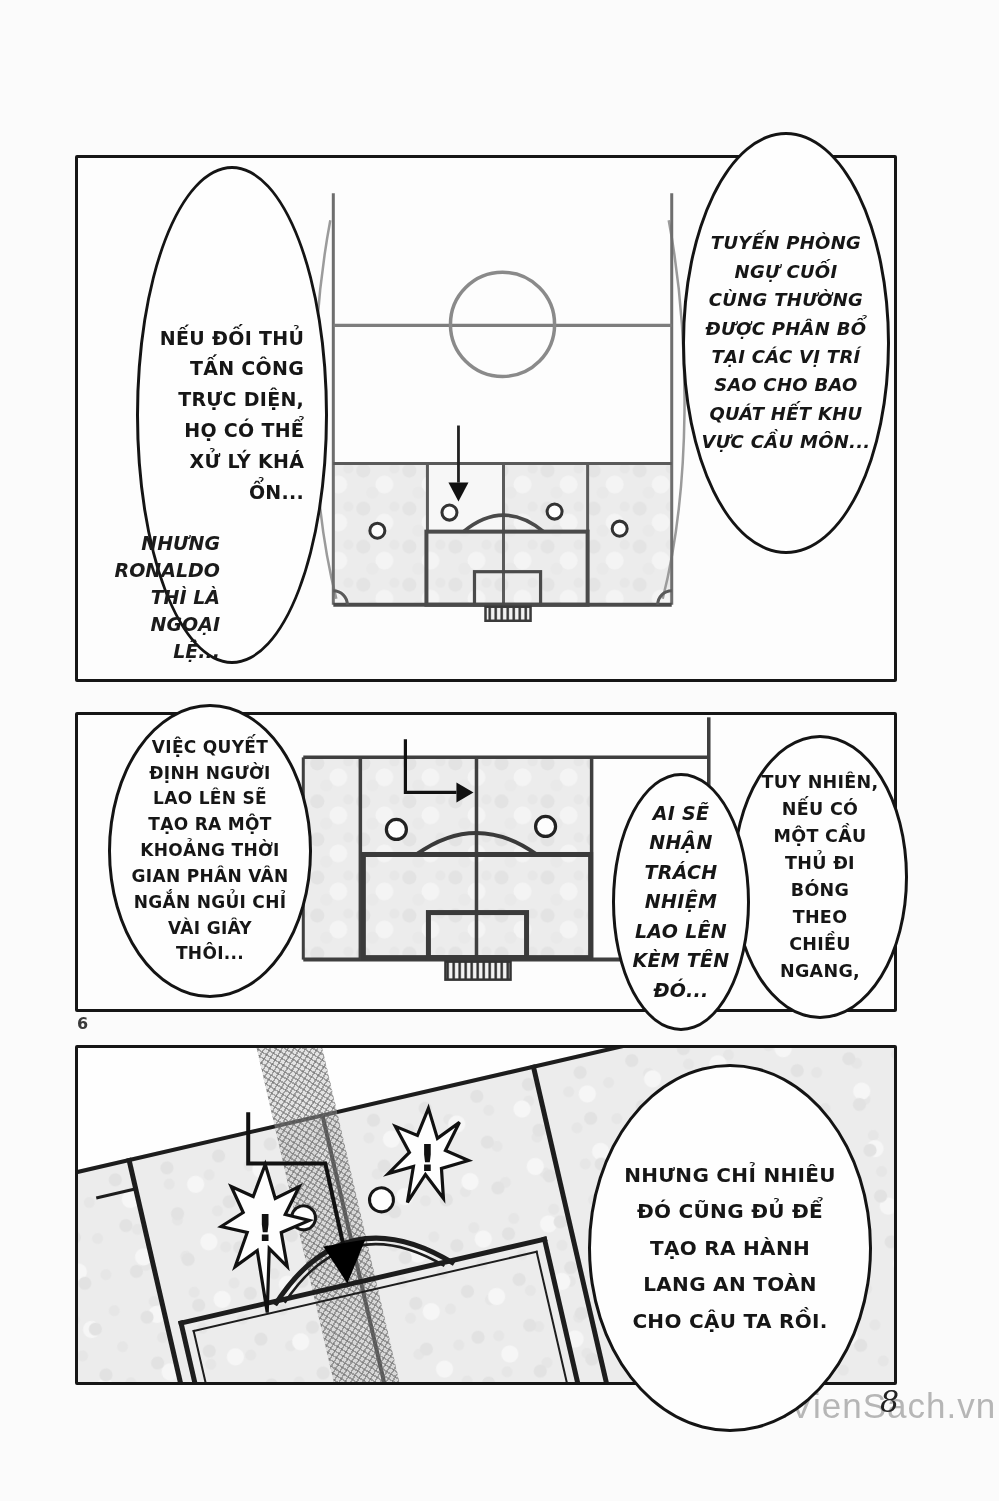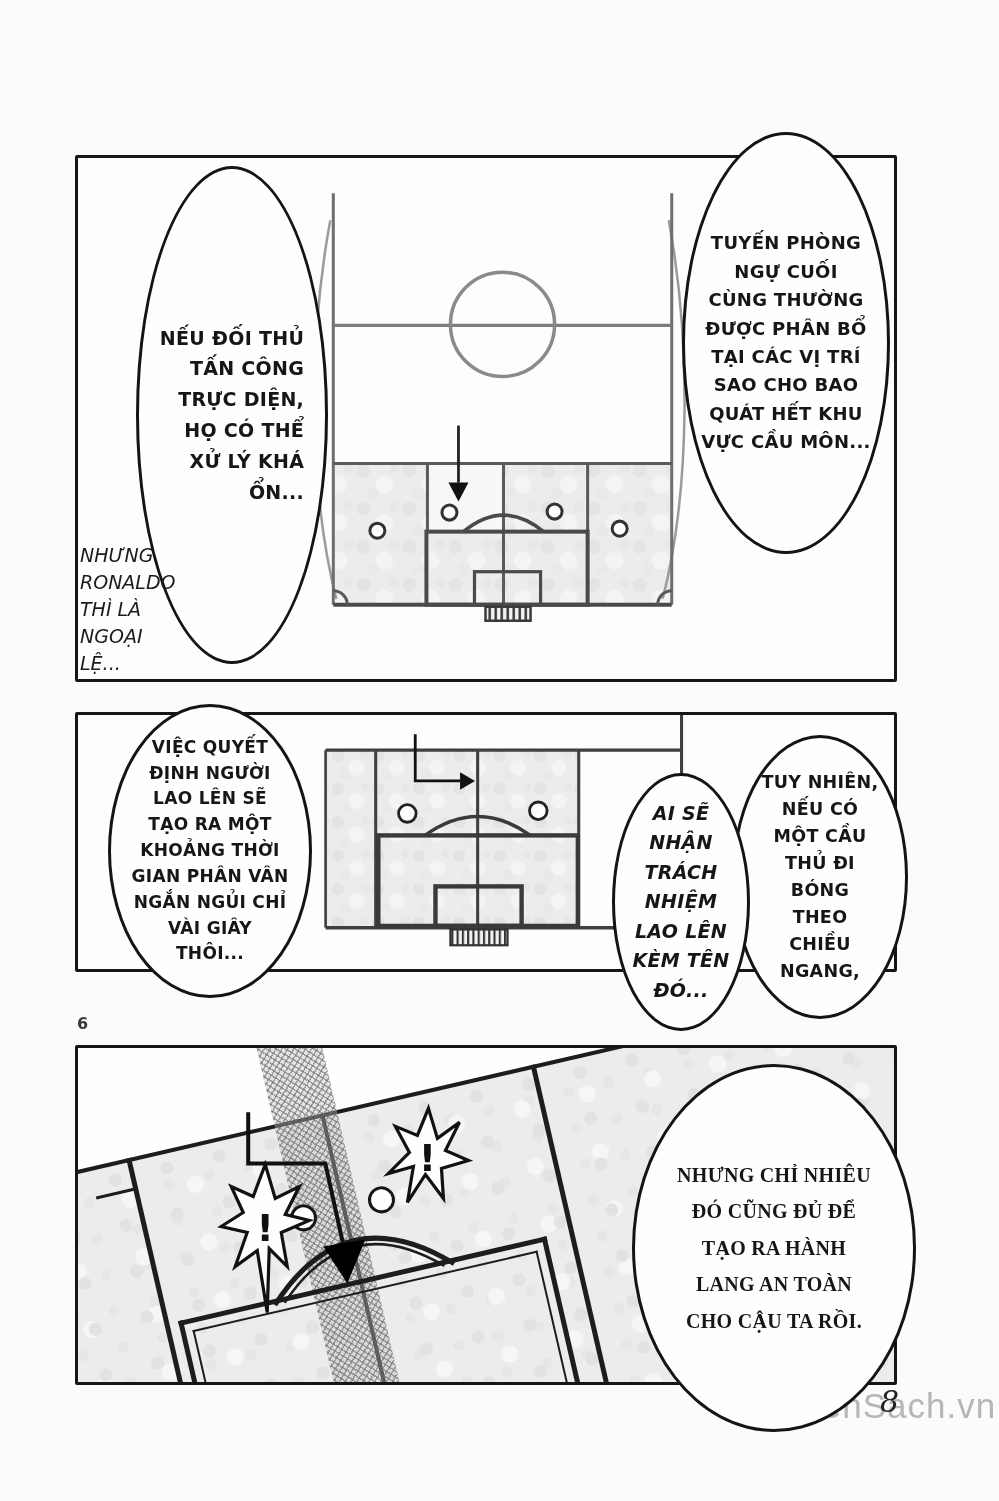--- a/index.html
+++ b/index.html
@@ -1,43 +1,43 @@
 <!DOCTYPE html>
 <html><head>
 <meta charset="utf-8">
 <style>
   * { margin:0; padding:0; box-sizing:border-box; }
   html,body { width:999px; height:1501px; }
   body { position:relative; background:#fbfbfb; font-family:"DejaVu Sans", sans-serif; overflow:hidden; }
 
   .panel { position:absolute; background:#fdfdfd; border:3.5px solid #161616; border-radius:2px; }
   #panel1 { left:75px; top:155px;  width:822px; height:527px; }
-  #panel2 { left:75px; top:712px;  width:822px; height:260px; }
+  #panel2 { left:75px; top:712px;  width:822px; height:300px; }
   #panel3 { left:75px; top:1045px; width:822px; height:340px; }
 
   .field-svg { position:absolute; inset:0; width:100%; height:100%; z-index:1; }
 
   
   .bubble {
     position:absolute; background:#fefefe; border:3.2px solid #141414; border-radius:50%;
     display:flex; align-items:center; justify-content:center; text-align:center; z-index:6;
   }
   .bubble-text {
     white-space:pre-line; font-weight:bold; color:#161616; letter-spacing:0.3px;
   }
   .caption {
-    position:absolute; text-align:left; white-space:pre-line; font-weight:normal;
-    font-style:italic; color:#1b1b1b; z-index:6;margin-top:12px;
+    position:absolute; text-align:right; white-space:pre-line; font-weight:bold;
+    font-style:italic; color:#1b1b1b; z-index:6;
   }
 
   
   #p1-bubble-left  { left:58px;  top:8px;   width:192px; height:498px;text-align:right; }
   #p1-bubble-left  .bubble-text { font-size:19px; line-height:1.62; }
   #p1-caption      { left:2px;   top:372px; width:140px; font-size:19px; line-height:1.42; }
-  #p1-bubble-right { left:604px; top:-26px; width:208px; height:422px; }
+  #p1-bubble-right { left:604px; top:-26px; width:208px; height:422px;font-style:italic; }
   #p1-bubble-right .bubble-text { font-size:18px; line-height:1.58; }
 
   
   #p2-bubble-left   { left:30px;  top:-11px; width:204px; height:294px; z-index:5; }
   #p2-bubble-left   .bubble-text { font-size:17px; line-height:1.52; }
   #p2-bubble-center { left:534px; top:58px;  width:138px; height:258px; z-index:7; }
   #p2-bubble-center .bubble-text { font-size:19px; line-height:1.55;font-style:italic; }
   #p2-bubble-right  { left:654px; top:20px;  width:176px; height:284px; z-index:6;justify-content:center; }
   #p2-bubble-right  .bubble-text { font-size:17.5px; line-height:1.55; }
 
@@ -72,21 +72,21 @@
   .p3-box-inner { position:absolute; left:7px; right:7px; top:7px; bottom:0; border:2.5px solid #1d1d1d; border-bottom:none; }
   #p3-penalty-box { left:200px; top:360px; width:378px; height:340px; }
   #p3-arc-svg { position:absolute; left:280px; top:270px; width:220px; height:100px; z-index:3; }
   .p3-player {
     position:absolute; width:27px; height:27px; border-radius:50%; background:#fefefe;
     border:3.5px solid #161616; z-index:4;
   }
   #p3-player-a { left:332px; top:274px; }
   #p3-player-b { left:412px; top:274px; }
   #p3-overlay { position:absolute; inset:0; width:100%; height:100%; z-index:5; }
-  #p3-bubble { left:554px; top:16px; width:284px; height:368px; z-index:8;font-family:Liberation Serif, serif; }
+  #p3-bubble { left:510px; top:16px; width:284px; height:368px; z-index:8; }
   #p3-bubble .bubble-text { font-size:20px; line-height:1.82; }
 
   .burst-glyph { font-family:"DejaVu Sans", sans-serif; font-weight:bold; font-size:38px; fill:#111; }
 
   #panel-marker {
     position:absolute; left:77px; top:1014px; font-size:16px; font-weight:bold; color:#3a3a3a;
     letter-spacing:1px; z-index:3;
   }
   #page-number {
     position:absolute; left:880px; top:1384px; font-family:"DejaVu Serif", serif;

